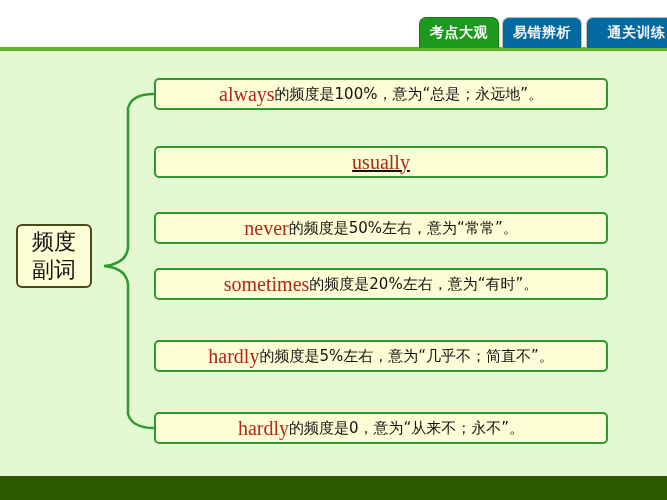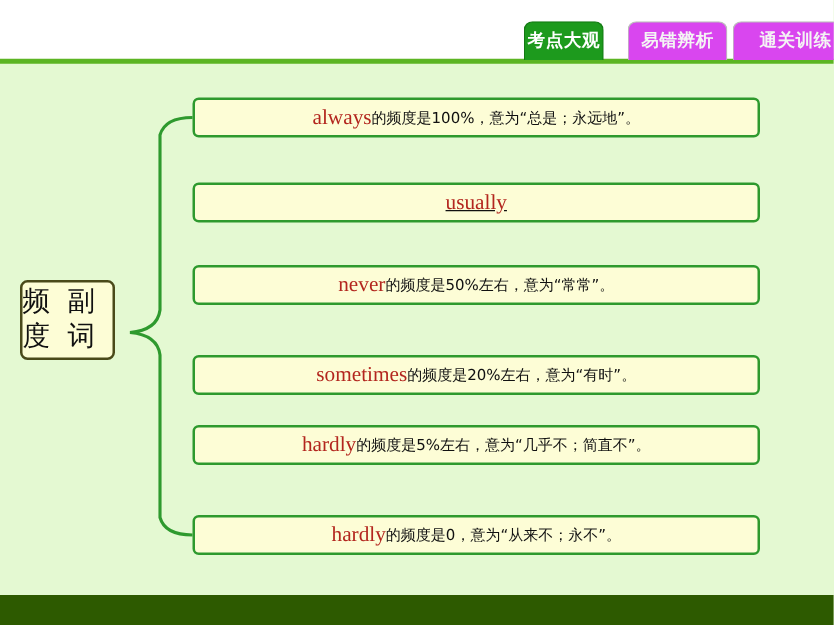--- a/index.html
+++ b/index.html
@@ -18,51 +18,51 @@
       background: #5cb523;
     }
     .tab {
       position: absolute; top: 17px; height: 31px;
       border-radius: 7px 7px 0 0;
       color: #ffffff; font-size: 14px; font-weight: bold;
       display: flex; align-items: center; justify-content: center;
       letter-spacing: 0.5px;
     }
     .tab.active { background: #1d9a1d; border: 1px solid #137a13; border-bottom: none; }
-    .tab.inactive { background: #d946ef; border: 1px solid #bdbdbd; border-bottom: none; color: #f4f4f4; }
+    .tab.inactive { background: #0369a1; border: 1px solid #bdbdbd; border-bottom: none; color: #f4f4f4; }
     .bottombar {
       position: absolute; left: 0; top: 476px; width: 667px; height: 24px;
       background: #2d5a00;
     }
     .root {
       position: absolute; left: 16px; top: 224px; width: 76px; height: 64px;
       background: #fdfdd6;
       border: 2px solid #4a4a1a; border-radius: 6px;
-      display: flex; align-items: center; justify-content: center;
+      display: flex; flex-direction: column; align-items: center; justify-content: center;
       font-size: 22px; color: #111; line-height: 28px;
     }
     .brace { position: absolute; left: 96px; top: 88px; }
     .item {
       position: absolute; left: 154px; width: 454px; height: 32px;
       background: #fdfdd6;
       border: 2px solid #2e9a2e; border-radius: 5px;
       display: flex; align-items: center; justify-content: center;
       font-family: "DejaVu Serif", serif; font-size: 15px; color: #111;
       white-space: nowrap;
     }
-    .item .en { color: #b3261e; font-family: "Liberation Serif", serif; font-size: 17px; }
-    .item .zh { font-family: "DejaVu Sans", sans-serif; font-size: 12px; }
+    .item .en { color: #b3261e; font-family: "Liberation Serif", serif; font-size: 20px; }
+    .item .zh { font-family: "DejaVu Sans", sans-serif; font-size: 15px; }
   </style>
 </head>
 <body>
 
 <div class="topbar"></div>
 <div class="topline"></div>
 
-<div class="tab active" style="left:419px; width:64px;">考点大观</div>
+<div class="tab active" style="left:419px; width:80px;">考点大观</div>
 <div class="tab inactive" style="left:502px; width:80px;">易错辨析</div>
 <div class="tab inactive" style="left:586px; width:101px;">通关训练</div>
 
 <div class="root">
   <span>频度</span>
   <span>副词</span>
 </div>
 
 <svg class="brace" width="60" height="342" viewBox="0 0 60 342">
   <path d="M58 6 Q36 6 32 20 L32 160 Q30 176 8 178 Q30 180 32 196 L32 326 Q36 340 58 340" fill="none" stroke="#2e9a2e" stroke-width="2.5"></path>
@@ -72,21 +72,21 @@
   <span class="en">always</span>
     <span class="zh">的频度是100%，意为“总是；永远地”。</span>
 </div>
 <div class="item" style="top:146px;text-decoration:underline;">
   <span class="en">usually</span>
 </div>
 <div class="item" style="top:212px;">
   <span class="en">never</span>
     <span class="zh">的频度是50%左右，意为“常常”。</span>
 </div>
-<div class="item" style="top:284px;">
+<div class="item" style="top:268px;">
   <span class="en">sometimes</span>
     <span class="zh">的频度是20%左右，意为“有时”。</span>
 </div>
 <div class="item" style="top:340px;">
   <span class="en">hardly</span>
     <span class="zh">的频度是5%左右，意为“几乎不；简直不”。</span>
 </div>
 <div class="item" style="top:412px;">
   <span class="en">hardly</span>
     <span class="zh">的频度是0，意为“从来不；永不”。</span>

